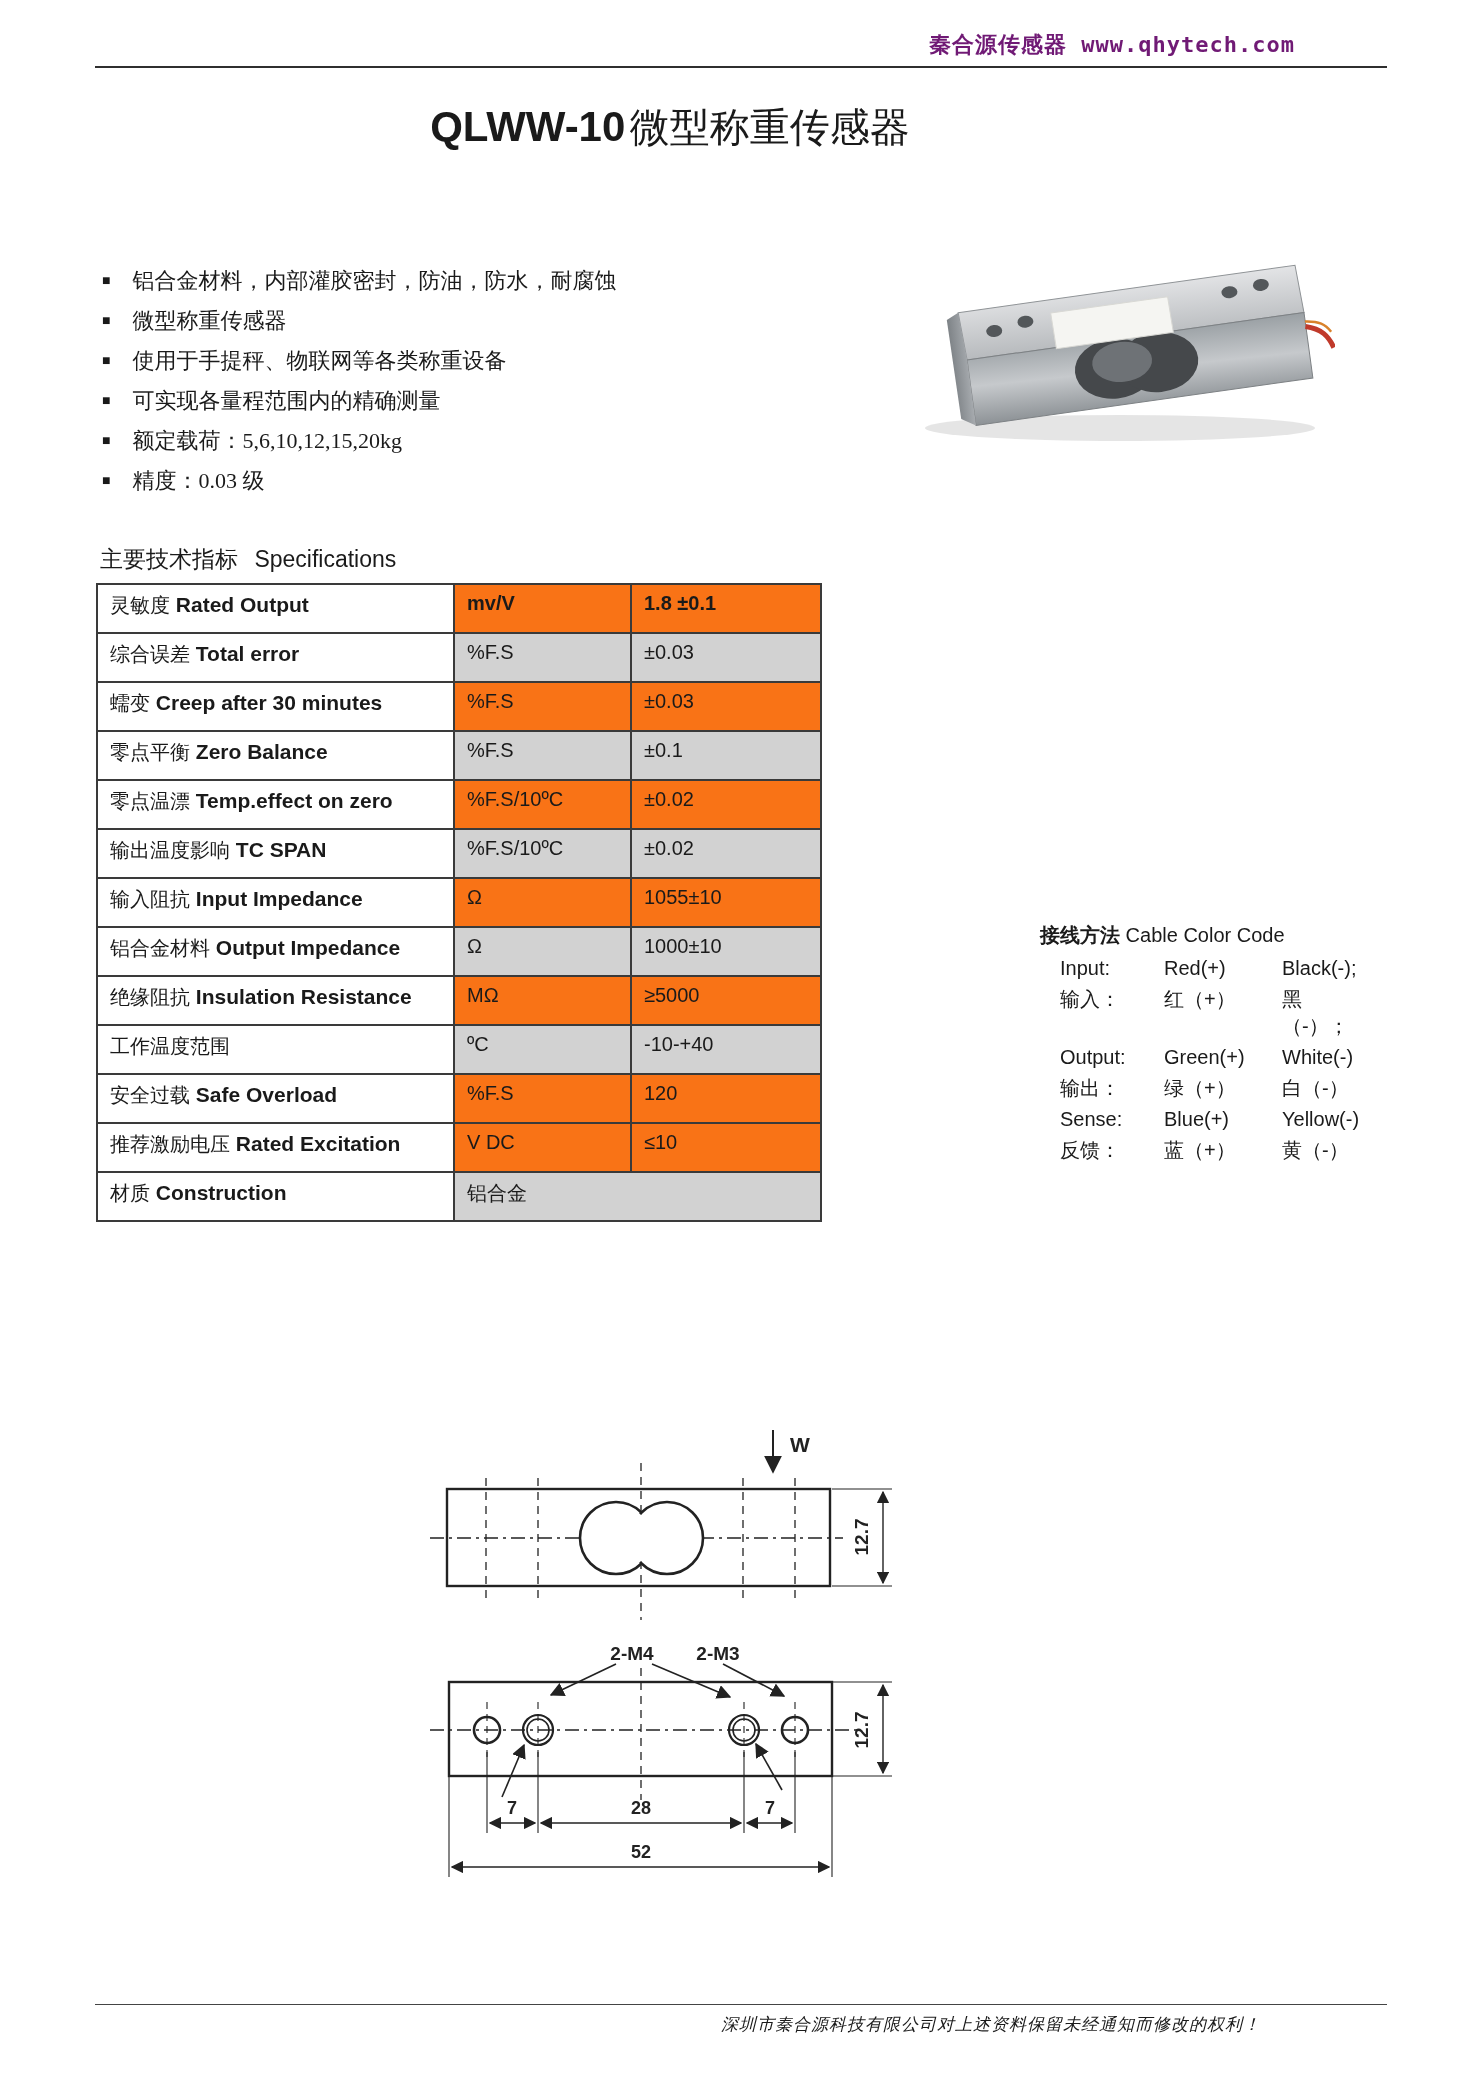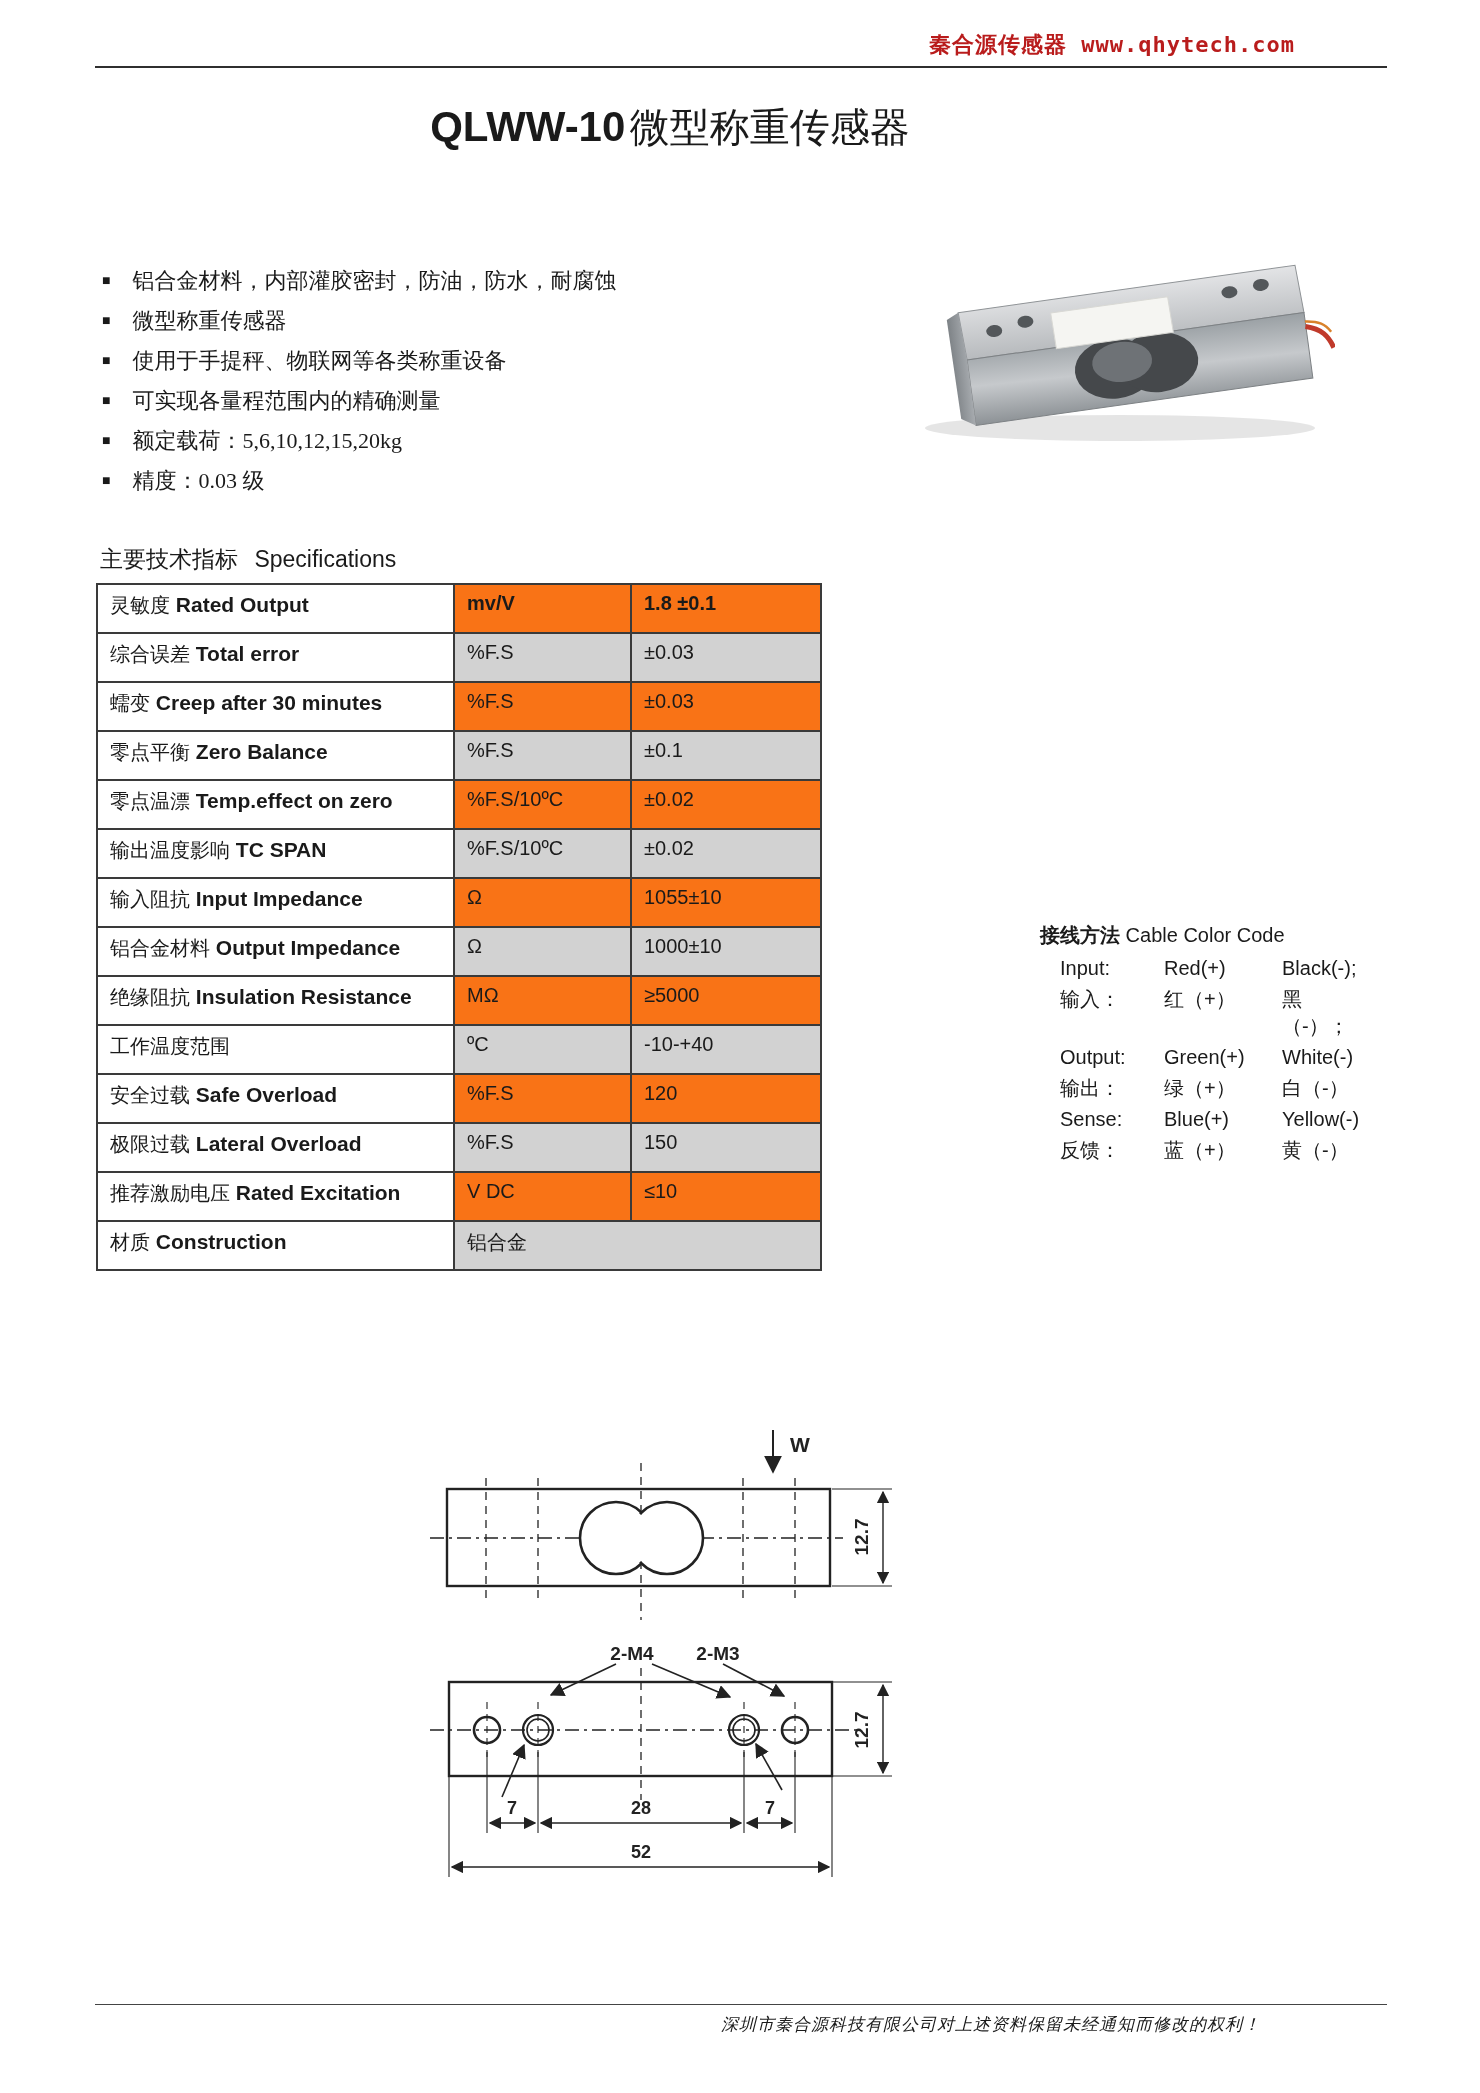--- a/index.html
+++ b/index.html
@@ -1,21 +1,21 @@
 <!DOCTYPE html>
 <html><head>
 <meta charset="utf-8">
 <style>
   html,body{margin:0;padding:0;background:#fff;}
   .page{position:relative;width:1480px;height:2093px;background:#fff;overflow:hidden;
         font-family:"Liberation Sans",sans-serif;color:#1a1a1a;}
 
   
   .brand{position:absolute;top:30px;right:185px;font-size:22px;font-weight:600;
-         color:#b91c1c;letter-spacing:1px;font-family:"DejaVu Sans Mono",monospace;}
+         color:#701a75;letter-spacing:1px;font-family:"DejaVu Sans Mono",monospace;}
   .rule-top{position:absolute;top:66px;left:95px;width:1292px;border-top:2px solid #2f2f2f;}
 
   
   .title{position:absolute;top:100px;left:0;right:140px;text-align:center;}
   .title .model{font-size:42px;font-weight:800;}
   .title .tname{font-size:40px;font-weight:400;font-family:"Liberation Serif",serif;}
 
   
   .features{position:absolute;left:102px;top:266px;list-style:none;margin:0;padding:0;}
   .features li{display:flex;align-items:baseline;margin:0 0 8px 0;font-size:22px;
@@ -195,25 +195,20 @@
           <td class="c1"><span class="cn">工作温度范围</span></td>
           <td class="c2 dark">ºC</td>
           <td class="c3 dark">-10-+40</td>
         </tr>
         <tr>
           <td class="c1"><span class="cn">安全过载</span><span class="en"> Safe Overload</span></td>
           <td class="c2 light">%F.S</td>
           <td class="c3 light">120</td>
         </tr>
         <tr>
-          <td class="c1"><span class="cn">极限过载</span><span class="en"> Lateral Overload</span></td>
-          <td class="c2 dark">%F.S</td>
-          <td class="c3 dark">150</td>
-        </tr>
-        <tr>
           <td class="c1"><span class="cn">推荐激励电压</span><span class="en"> Rated Excitation</span></td>
           <td class="c2 light">V DC</td>
           <td class="c3 light">≤10</td>
         </tr>
         <tr>
           <td class="c1"><span class="cn">材质</span><span class="en"> Construction</span></td>
           <td class="c2 dark" colspan="2">铝合金</td>
         </tr>
       </tbody>
   </table>

